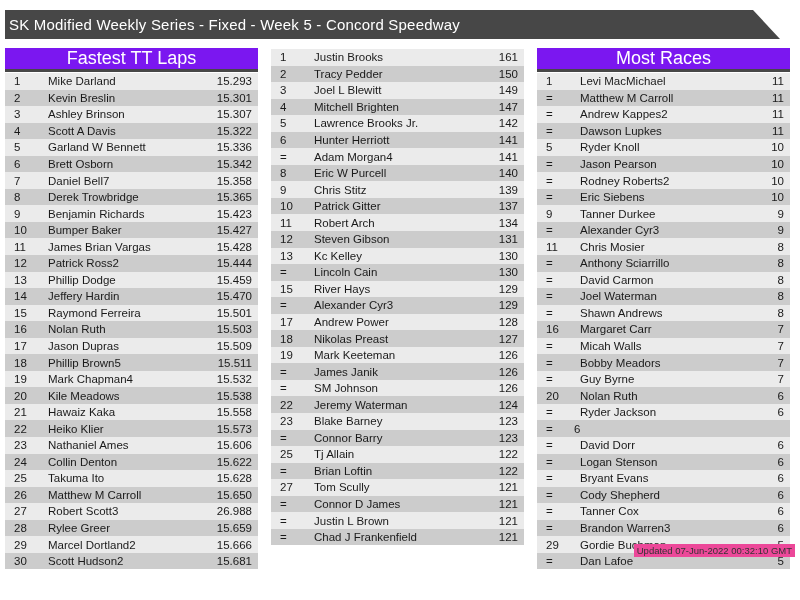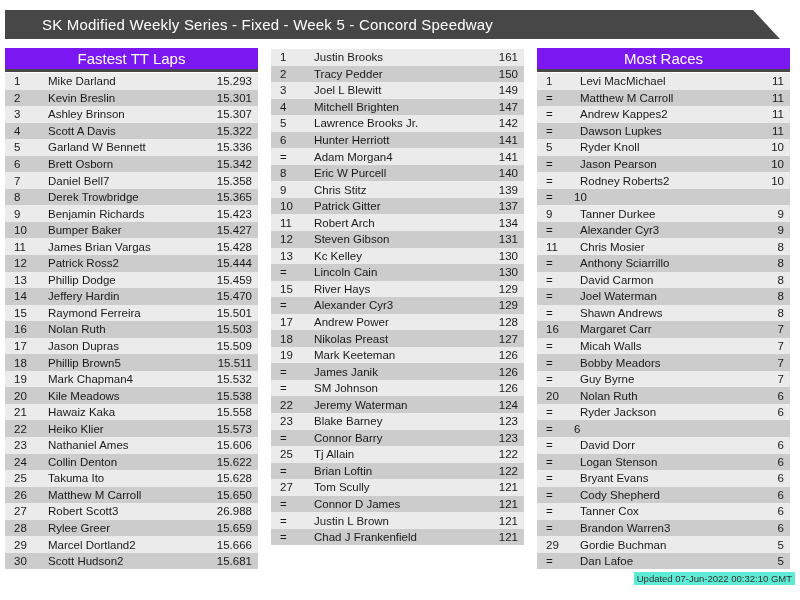--- a/index.html
+++ b/index.html
@@ -6,44 +6,44 @@
   body{
     width:800px;height:600px;background:#ffffff;position:relative;overflow:hidden;
     font-family:"Liberation Sans","DejaVu Sans",sans-serif;
   }
   .banner{
     position:absolute;left:5px;top:10px;width:775px;height:29px;
     background:#474747;color:#ffffff;
     clip-path:polygon(0 0,calc(100% - 27px) 0,100% 100%,0 100%);
     display:flex;align-items:center;
   }
-  .banner span{padding-left:37px;font-size:15px;letter-spacing:.2px;}
+  .banner span{padding-left:4px;font-size:15px;letter-spacing:.2px;}
   .boards{
     position:absolute;left:5px;top:48px;width:785px;
     display:flex;gap:13px;
   }
   .board{width:253px;flex:0 0 253px;}
   .board-header{
     background:#7b17f0;border-bottom:3px solid #474747;
     height:21px;display:flex;align-items:center;justify-content:center;
   }
-  .board-header span{color:#ffffff;font-size:15px;}
+  .board-header span{color:#ffffff;font-size:18px;}
   .rows{margin-top:1px;}
   .row{
     display:flex;align-items:center;height:16.56px;
     font-size:11.5px;color:#1a1a1a;
   }
   .row:nth-child(odd){background:#ebebeb;}
   .row:nth-child(even){background:#cccccc;}
   .rank{flex:0 0 28px;padding-left:9px;}
   .name{flex:1 1 auto;padding-left:6px;white-space:nowrap;overflow:hidden;}
   .value{flex:0 0 auto;padding-right:6px;text-align:right;}
   .footer{
-    position:absolute;top:572px;right:5px;
-    background:#5eead4;color:#333333;
+    position:absolute;top:544px;right:5px;
+    background:#ec4899;color:#333333;
     font-size:9.5px;padding:1px 3px;
   }
 </style>
 </head>
 <body>
 
 <div class="banner">
   <span>SK Modified Weekly Series - Fixed - Week 5 - Concord Speedway</span>
 </div>
 
@@ -461,20 +461,21 @@
   </div>
 
   <div class="row">
     <span class="rank">=</span>
     <span class="name">Rodney Roberts2</span>
     <span class="value">10</span>
   </div>
 
   <div class="row">
     <span class="rank">=</span>
+    <span class="name">Eric Siebens</span>
     <span class="value">10</span>
   </div>
 
   <div class="row">
     <span class="rank">9</span>
     <span class="name">Tanner Durkee</span>
     <span class="value">9</span>
   </div>
 
   <div class="row">

